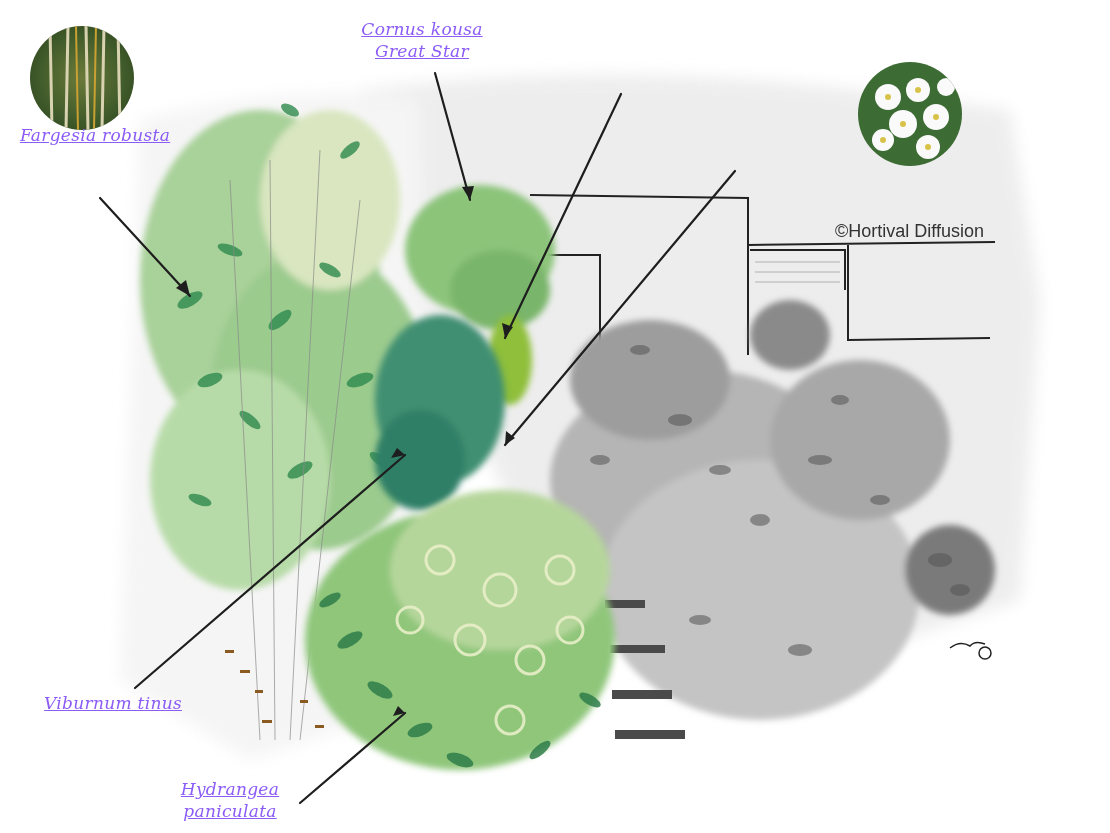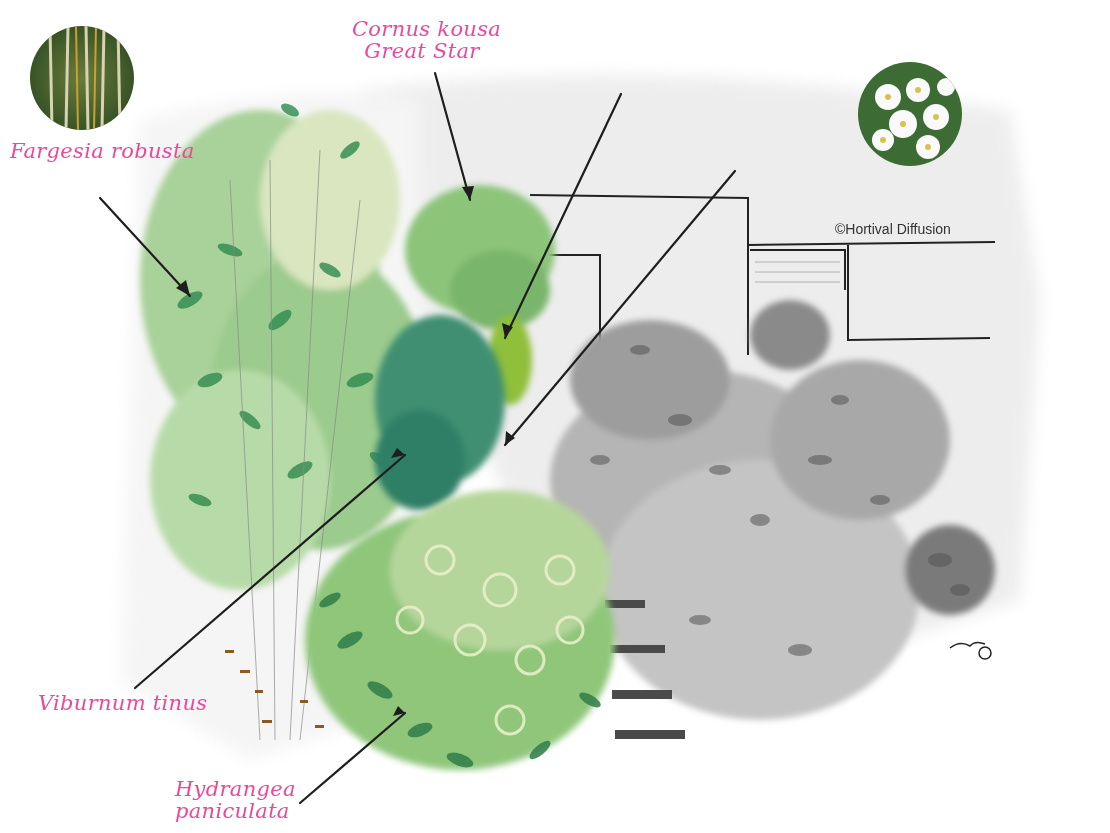--- a/index.html
+++ b/index.html
@@ -1,20 +1,20 @@
 <!DOCTYPE html>
 <html><head>
 <meta charset="utf-8">
 <style>
   html,body{margin:0;padding:0;background:#ffffff;}
   body{width:1110px;height:833px;position:relative;overflow:hidden;font-family:"DejaVu Sans",sans-serif;}
   .stage{position:absolute;left:0;top:0;width:1110px;height:833px;}
   svg.art{position:absolute;left:0;top:0;}
-  .label{position:absolute;font-family:"DejaVu Serif",serif;font-style:italic;color:#ec4899;font-size:21px;line-height:22px;text-align:center;white-space:nowrap;letter-spacing:0.3px;}
-  .copyright{position:absolute;left:835px;top:221px;font-family:"Liberation Sans",sans-serif;font-size:14px;color:#333;}
+  .label{position:absolute;font-family:"DejaVu Serif",serif;font-style:italic;color:#8b5cf6;font-size:17px;line-height:22px;text-align:center;white-space:nowrap;letter-spacing:0.3px;text-decoration:underline;}
+  .copyright{position:absolute;left:835px;top:221px;font-family:"Liberation Sans",sans-serif;font-size:18px;color:#333;}
   .thumb{position:absolute;border-radius:50%;overflow:hidden;}
 </style>
 </head>
 <body>
 
 <div class="stage">
 
   <svg class="art" width="1110" height="833" viewBox="0 0 1110 833">
     <defs>
       <filter id="soft" x="-20%" y="-20%" width="140%" height="140%">
@@ -199,21 +199,21 @@
         <circle cx="30" cy="35" r="3"></circle>
         <circle cx="60" cy="28" r="3"></circle>
         <circle cx="78" cy="55" r="3"></circle>
         <circle cx="45" cy="62" r="3"></circle>
         <circle cx="70" cy="85" r="3"></circle>
         <circle cx="25" cy="78" r="3"></circle>
       </g>
     </svg>
   </div>
 
-  <div class="label" style="left:10px;top:140px;width:170px;">
+  <div class="label" style="left:10px;top:124px;width:170px;">
     <div>Fargesia robusta</div>
   </div>
   <div class="label" style="left:352px;top:18px;width:140px;">
     <div>Cornus kousa</div>
     <div>Great Star</div>
   </div>
   <div class="label" style="left:38px;top:692px;width:150px;">
     <div>Viburnum tinus</div>
   </div>
   <div class="label" style="left:175px;top:778px;width:110px;">

